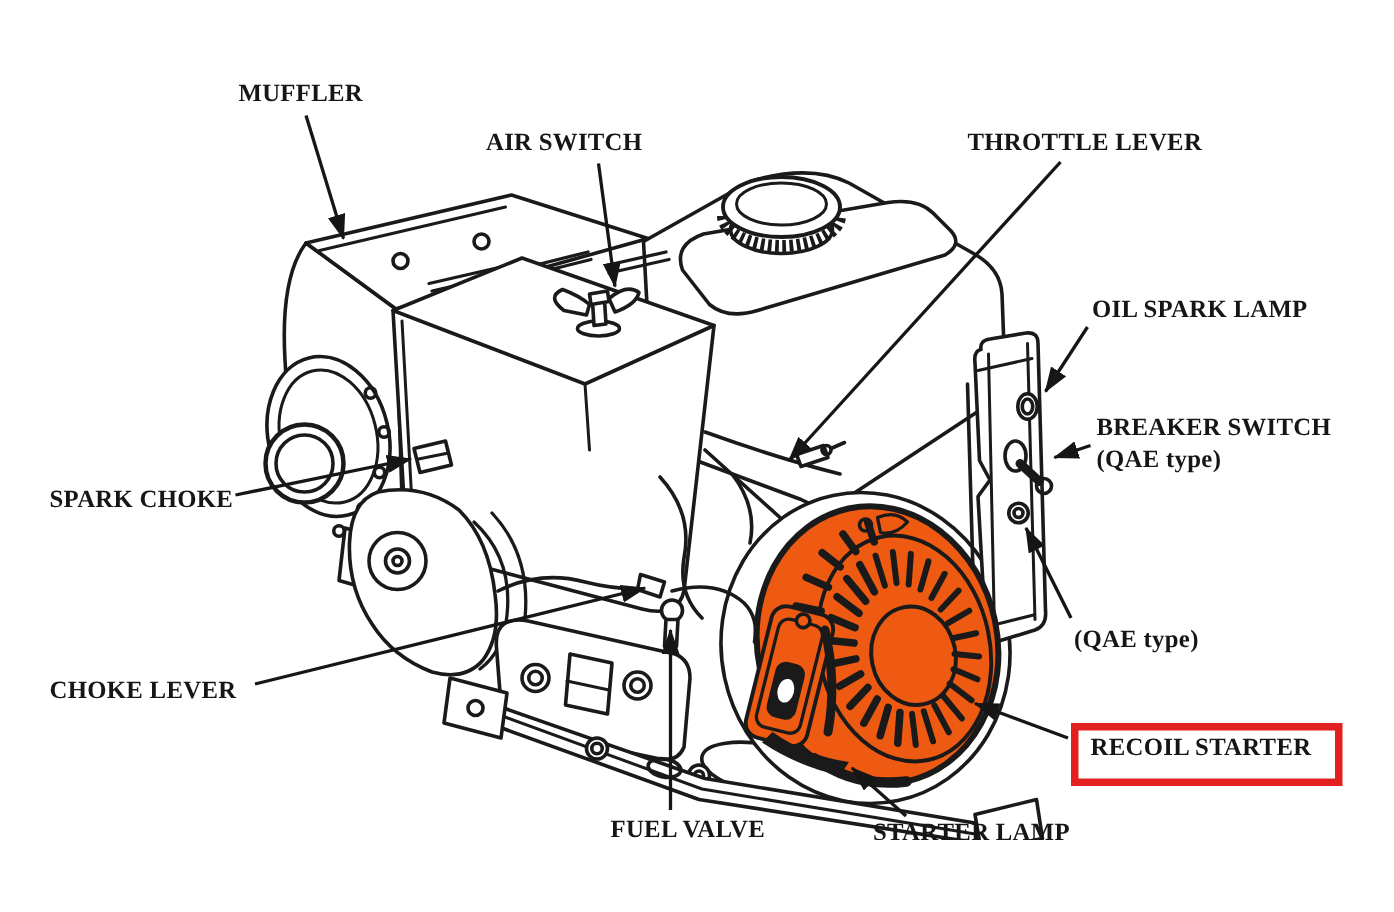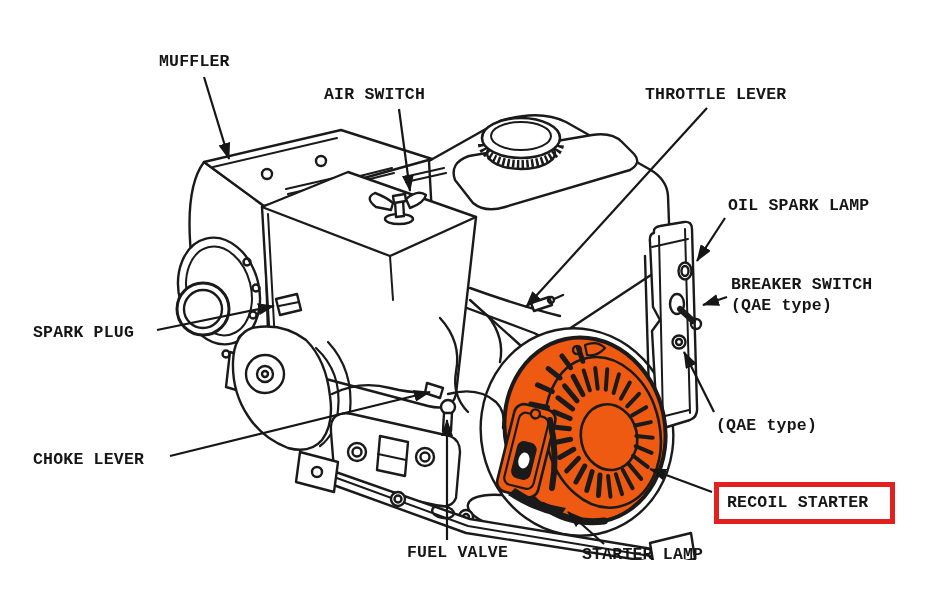--- a/index.html
+++ b/index.html
@@ -1,23 +1,23 @@
 <!DOCTYPE html>
 <html style="--background: #ffffff; --text-color: #161616; --line-color: #1a1a1a; --starter-orange: #ee5a12; --highlight-red: #e1201f;"><head>
 <meta charset="utf-8">
 <style>
   html,body{margin:0;padding:0;background:var(--background,#fff);}
   .stage{position:relative;width:929px;height:560px;background:var(--background,#fff);
-         font-family:Liberation Mono, monospace;overflow:hidden;}
+         font-family:Liberation Serif, serif;overflow:hidden;}
   .stage svg{position:absolute;left:0;top:0;}
   .lbl{position:absolute;font-weight:bold;font-size:16.5px;letter-spacing:.2px;
        color:var(--text-color,#161616);white-space:nowrap;line-height:1.3;}
   .red-box{position:absolute;left:714px;top:482px;width:181px;height:42px;
            border:5px solid var(--highlight-red,#e1201f);box-sizing:border-box;
-           display:flex;align-items:center;padding-left:8px;background:#fff;}
+           display:flex;align-items:flex-start;padding-left:8px;background:#fff;}
   .orange-fill{fill:var(--starter-orange,#ee5a12);}
 </style>
 </head>
 <body>
 
 <div class="stage">
 
 <svg id="engine-svg" width="929" height="608" viewBox="0 0 929 608">
   <defs>
     <marker id="ah" markerUnits="userSpaceOnUse" markerWidth="17" markerHeight="12" refX="16" refY="6" orient="auto">
@@ -243,21 +243,21 @@
 </svg>
 
   <div class="lbl" style="left:159px;top:51px">MUFFLER</div>
   <div class="lbl" style="left:324px;top:84px">AIR SWITCH</div>
   <div class="lbl" style="left:645px;top:84px">THROTTLE LEVER</div>
   <div class="lbl" style="left:728px;top:195px">OIL SPARK LAMP</div>
   <div class="lbl" style="left:731px;top:274px">
     <div>BREAKER SWITCH</div>
     <div>(QAE type)</div>
   </div>
-  <div class="lbl" style="left:33px;top:322px">SPARK PLUG</div>
+  <div class="lbl" style="left:33px;top:322px">SPARK CHOKE</div>
   <div class="lbl" style="left:33px;top:449px">CHOKE LEVER</div>
   <div class="lbl" style="left:716px;top:415px">
     <div>(QAE type)</div>
   </div>
   <div class="red-box">
     <span class="lbl" style="position:static">RECOIL STARTER</span>
   </div>
   <div class="lbl" style="left:407px;top:542px">FUEL VALVE</div>
   <div class="lbl" style="left:582px;top:544px">STARTER LAMP</div>
 </div>

